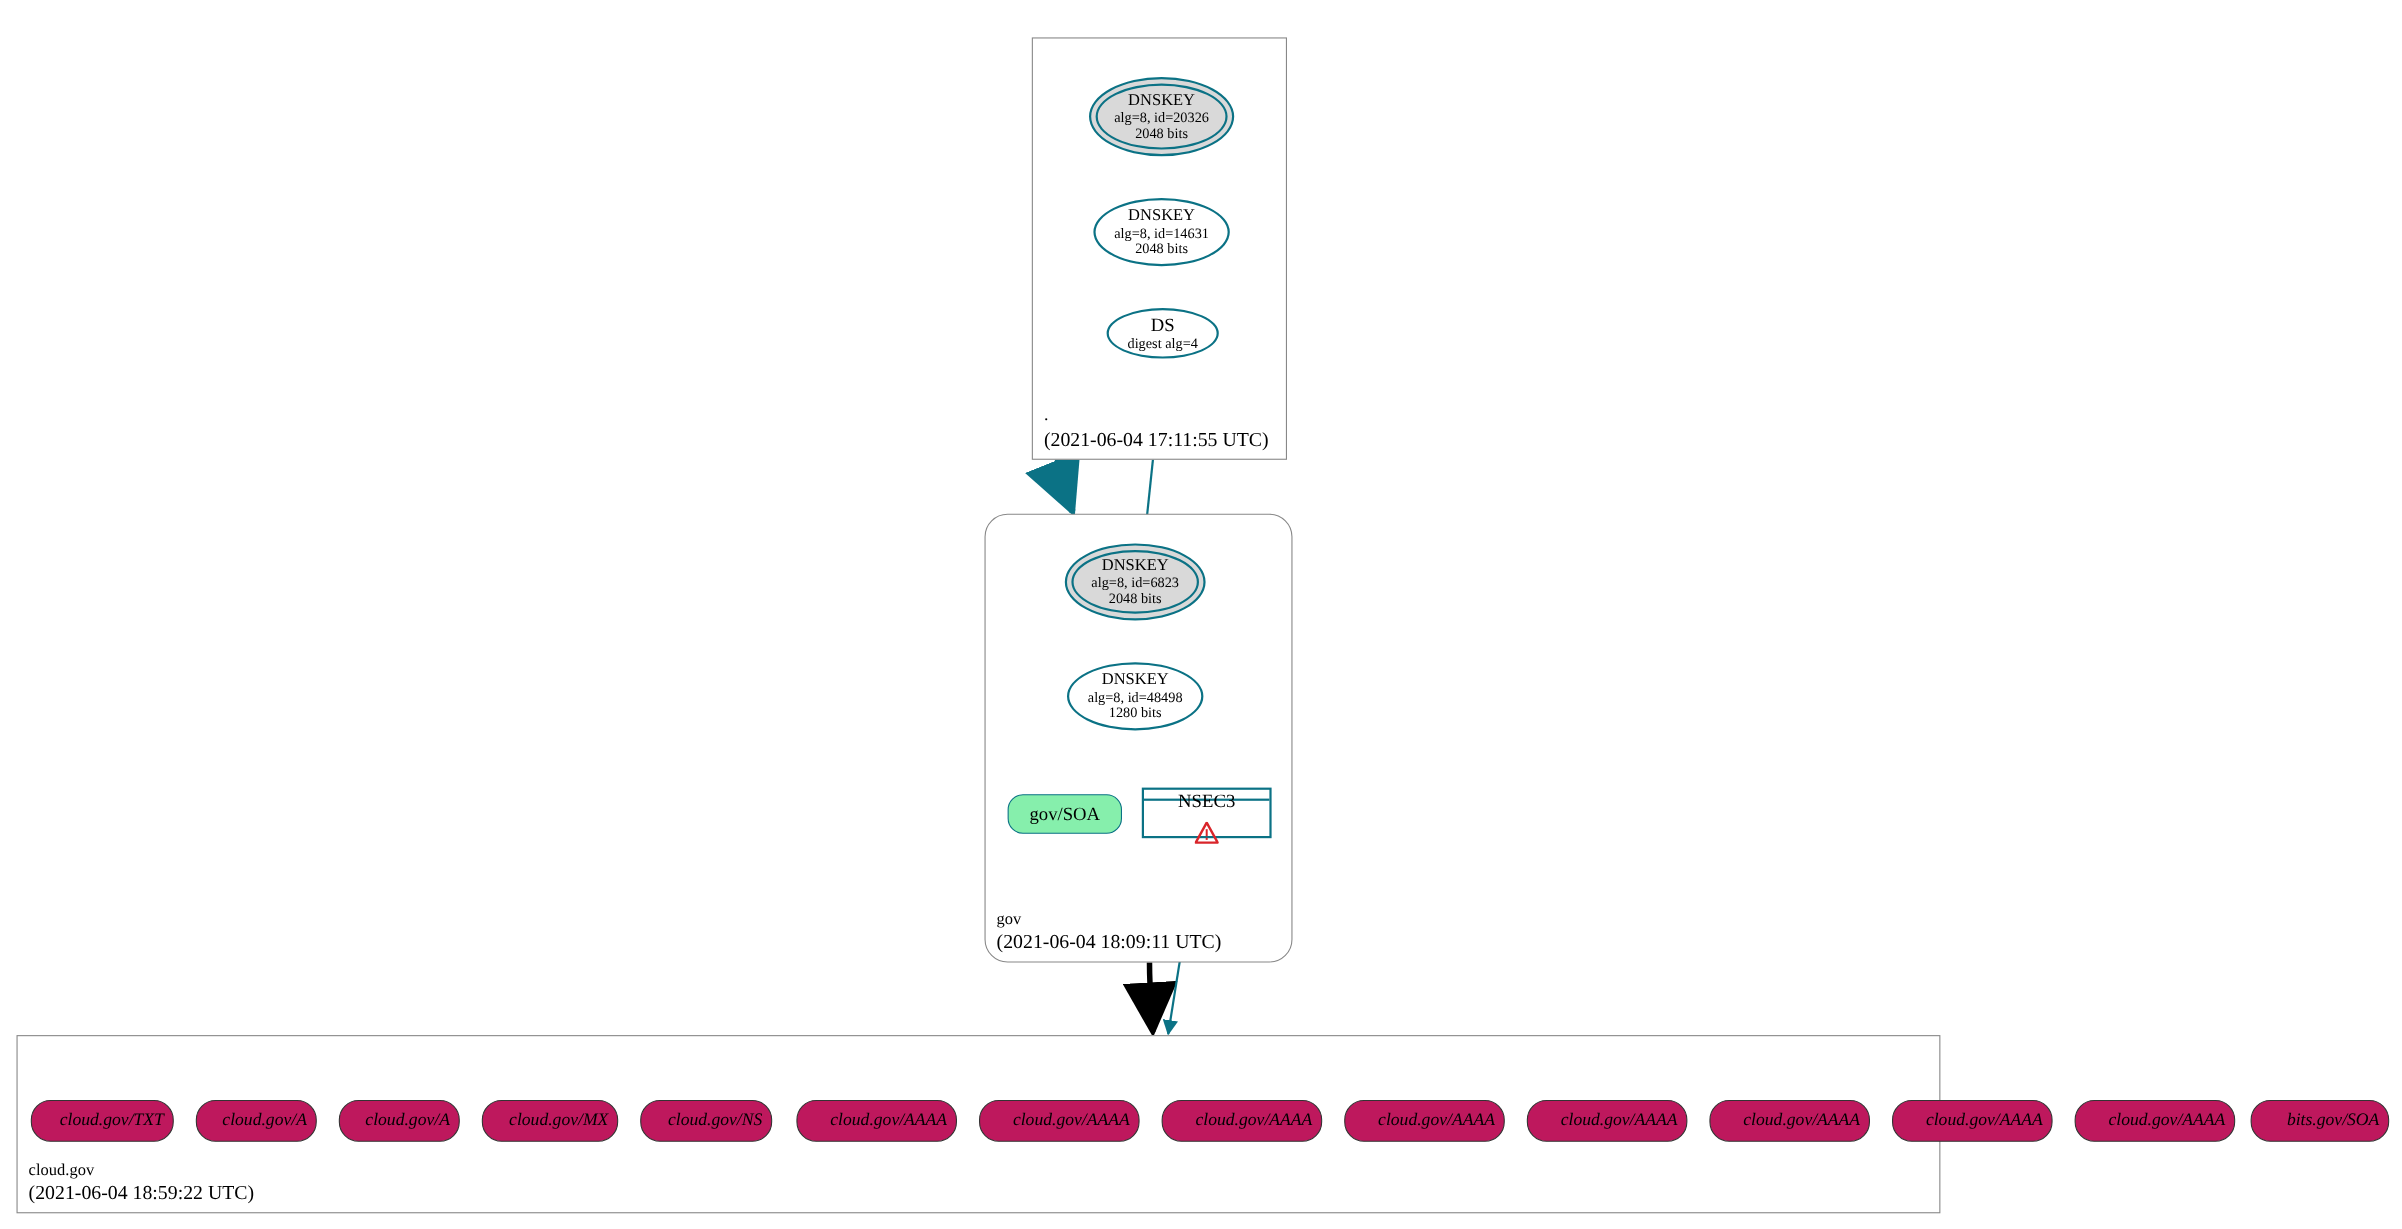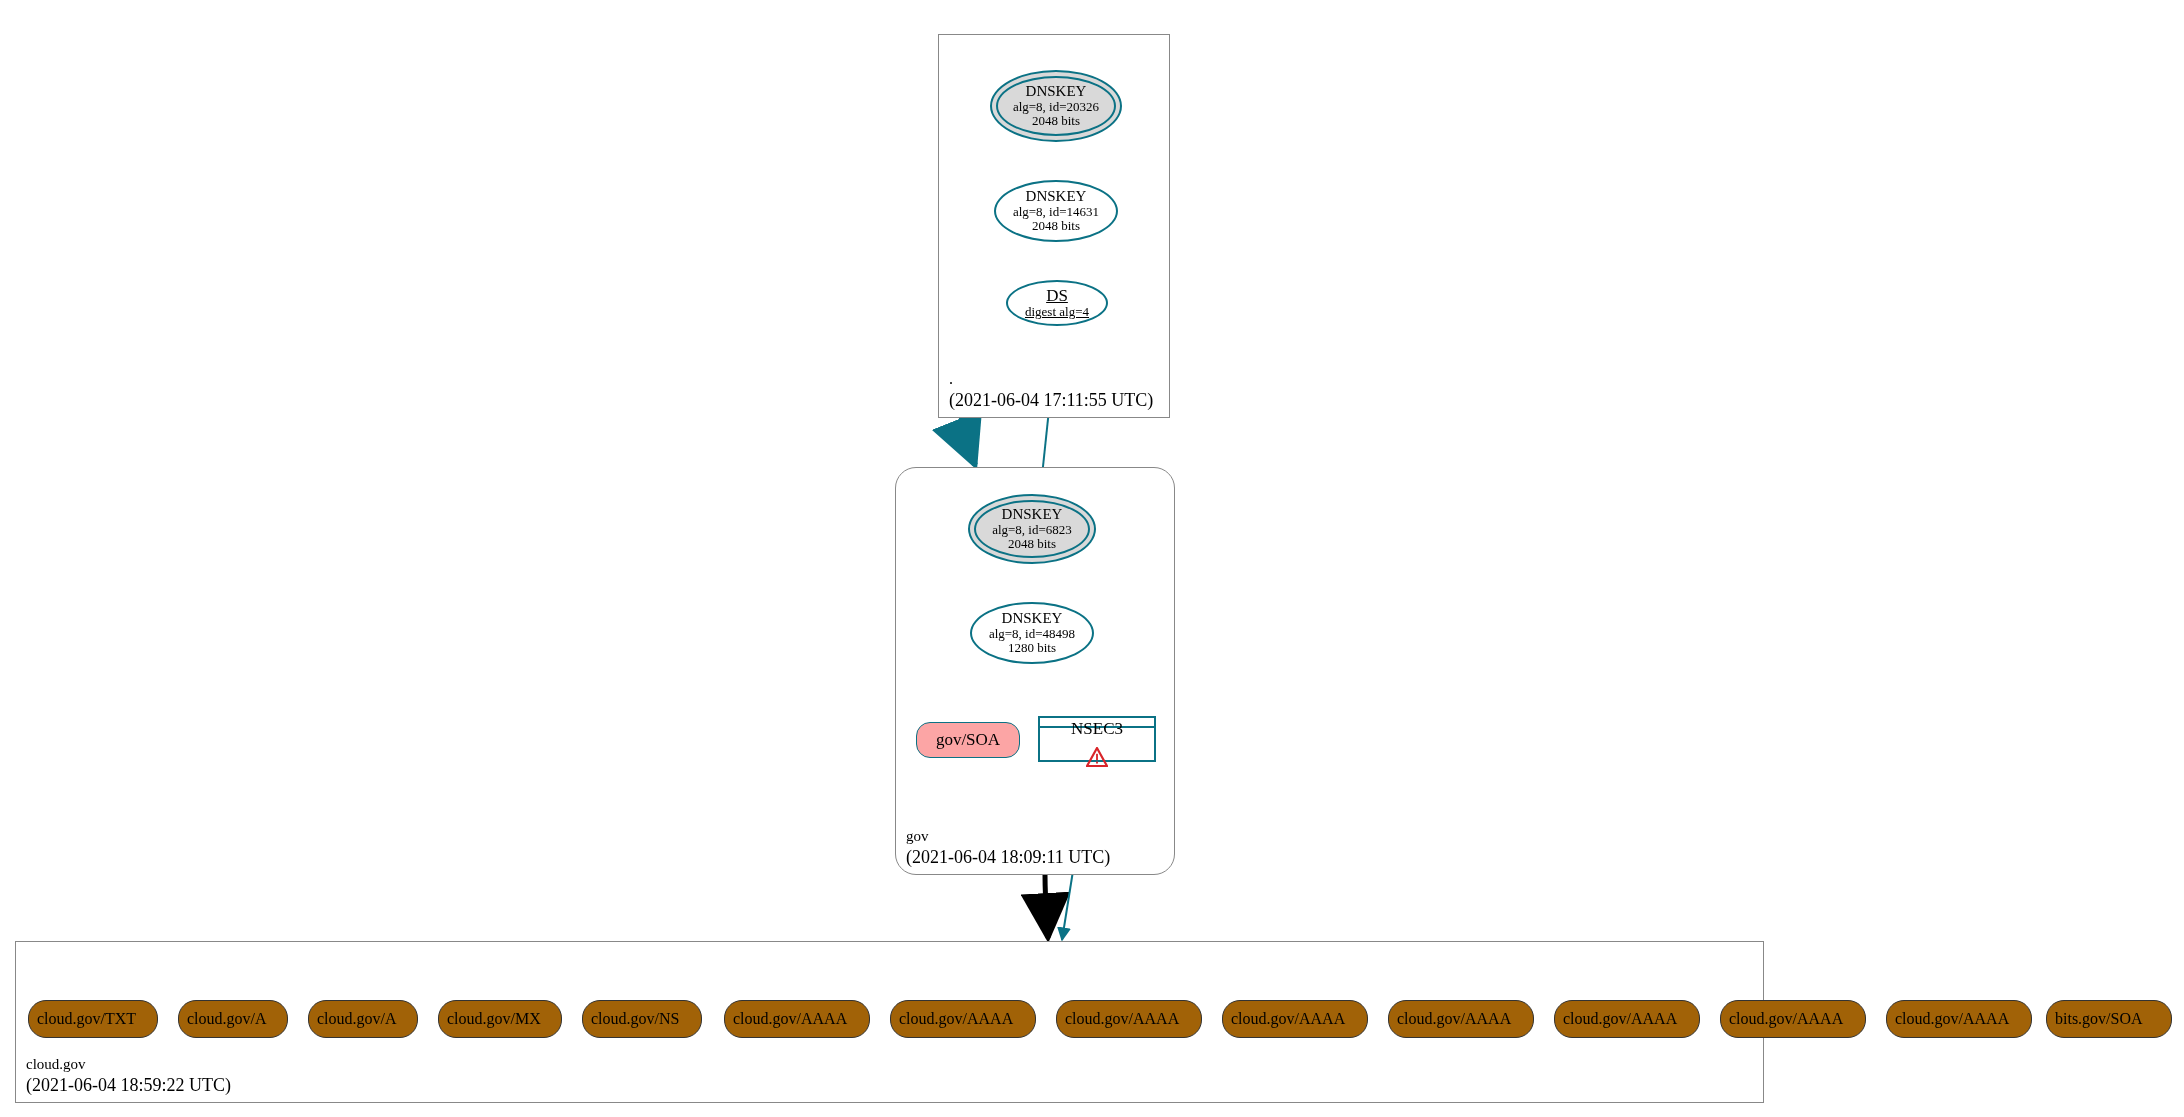--- a/index.html
+++ b/index.html
@@ -69,21 +69,21 @@
     font-size: 14px;
     line-height: 1.1;
   }
   .label .t1 { font-size: 15px; display: block; }
   .label .t2 { font-size: 13px; display: block; }
   .label .t3 { font-size: 13px; display: block; }
 
   .rrset {
     border: 1.6px solid #0b7285;
     border-radius: 14px;
-    background: #fca5a5;
+    background: #86efac;
     padding: 0 14px;
   }
   .rrset .txt { font-size: 17px; white-space: nowrap; }
 
   .nsec {
     border: 2.5px solid #0b7285;
     background: #fff;
     position: absolute;
     box-sizing: border-box;
   }
@@ -102,23 +102,24 @@
     display: inline-flex;
     width: 22px; height: 20px;
   }
   .warn svg { width: 22px; height: 20px; }
 
   
   .pill {
     position: absolute;
     border: 1.5px solid #333;
     border-radius: 18px;
-    background: #a16207;
-    display: flex; align-items: center; justify-content: flex-start;
-    box-sizing: border-box;
+    background: #be185d;
+    display: flex; align-items: center; justify-content: flex-end;
+    box-sizing: border-box;
+    font-style: italic;
   }
   .pill .txt { font-size: 16px; white-space: nowrap; padding: 0 8px; }
 </style>
 </head>
 <body>
 
 <div class="canvas">
 
   <svg class="edges">
     <defs>
@@ -173,21 +174,21 @@
   </div>
 
   <div class="node ellipse" style="left:994px; top:180px; width:124px; height:62px;">
     <div class="label">
       <span class="t1">DNSKEY</span>
       <span class="t2">alg=8, id=14631</span>
       <span class="t3">2048 bits</span>
     </div>
   </div>
 
-  <div class="node ellipse" style="left:1006px; top:280px; width:102px; height:46px;text-decoration:underline;">
+  <div class="node ellipse" style="left:1006px; top:280px; width:102px; height:46px;">
     <div class="label">
       <span class="t1" style="font-size:17px;">DS</span>
       <span class="t2">digest alg=4</span>
     </div>
   </div>
 
   <div class="zone" style="left:895px; top:467px; width:280px; height:408px;border-radius:21px;">
     <div class="zone-label">
       <span>gov</span><br>
       <span class="ts">(2021-06-04 18:09:11 UTC)</span>

